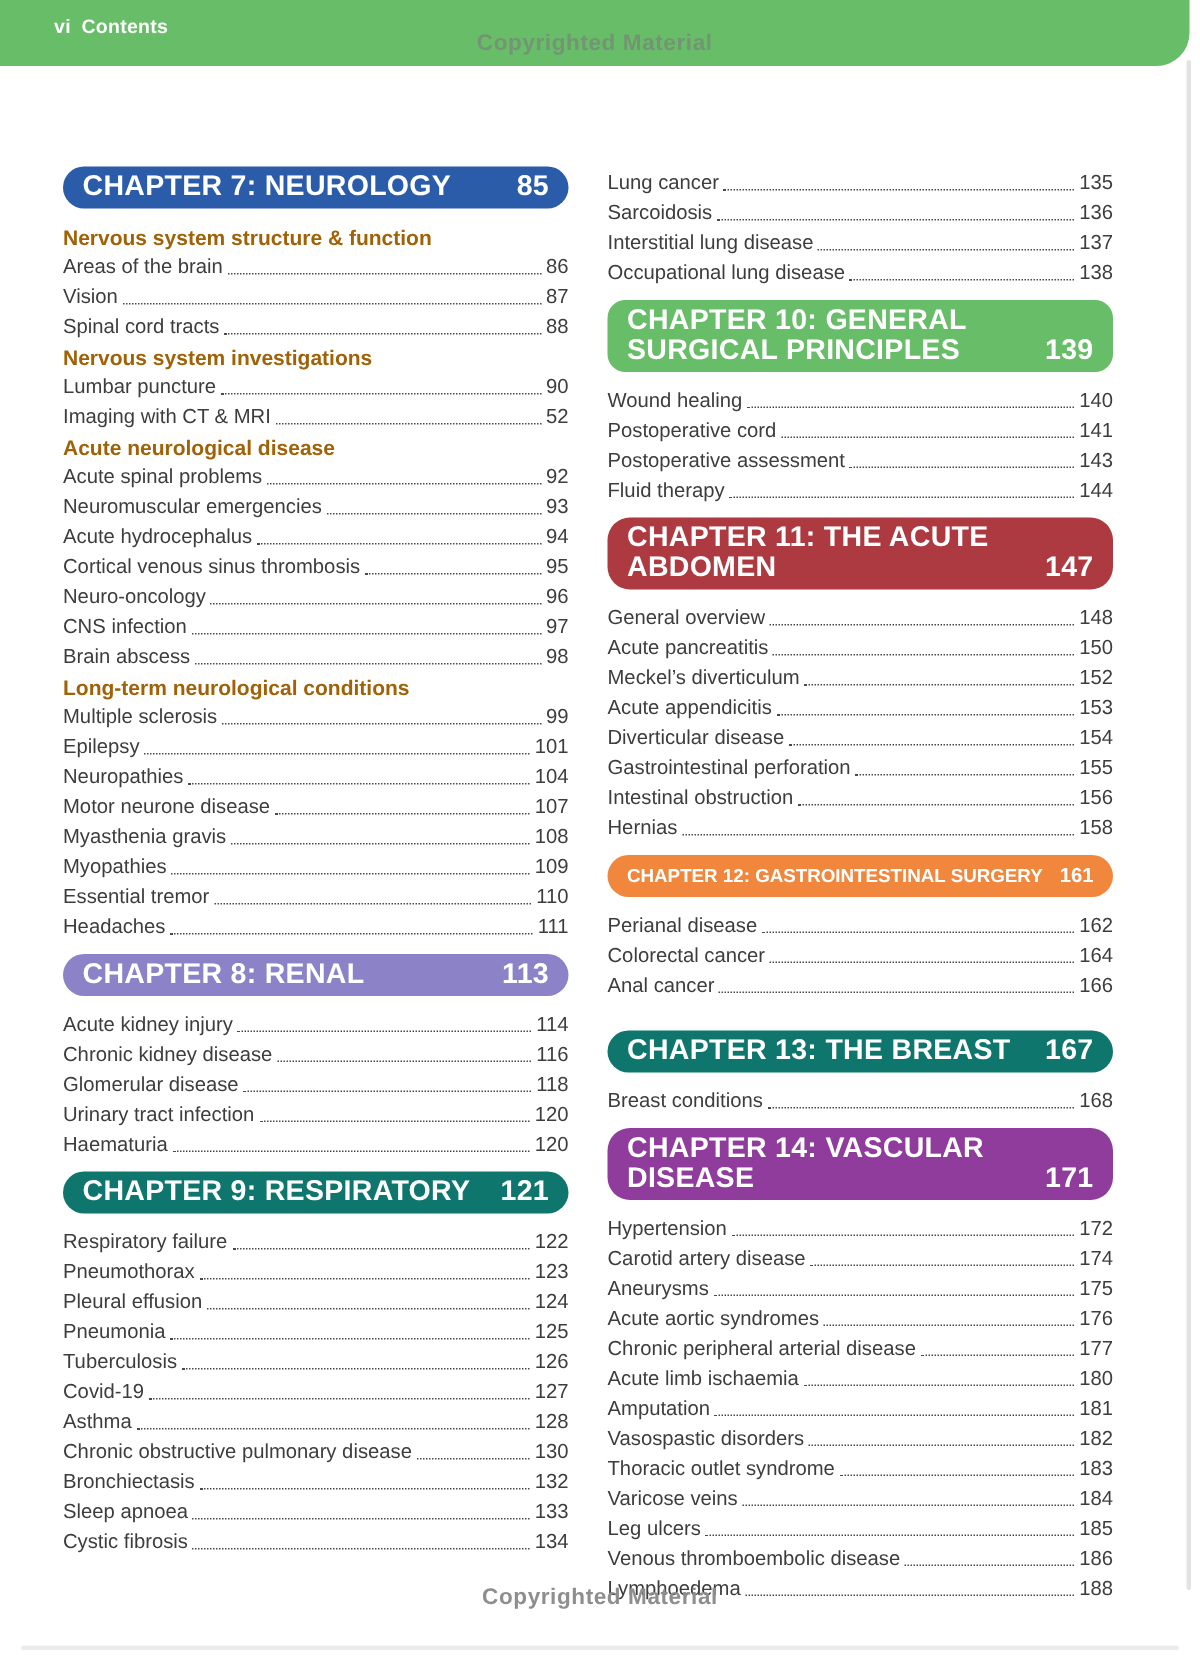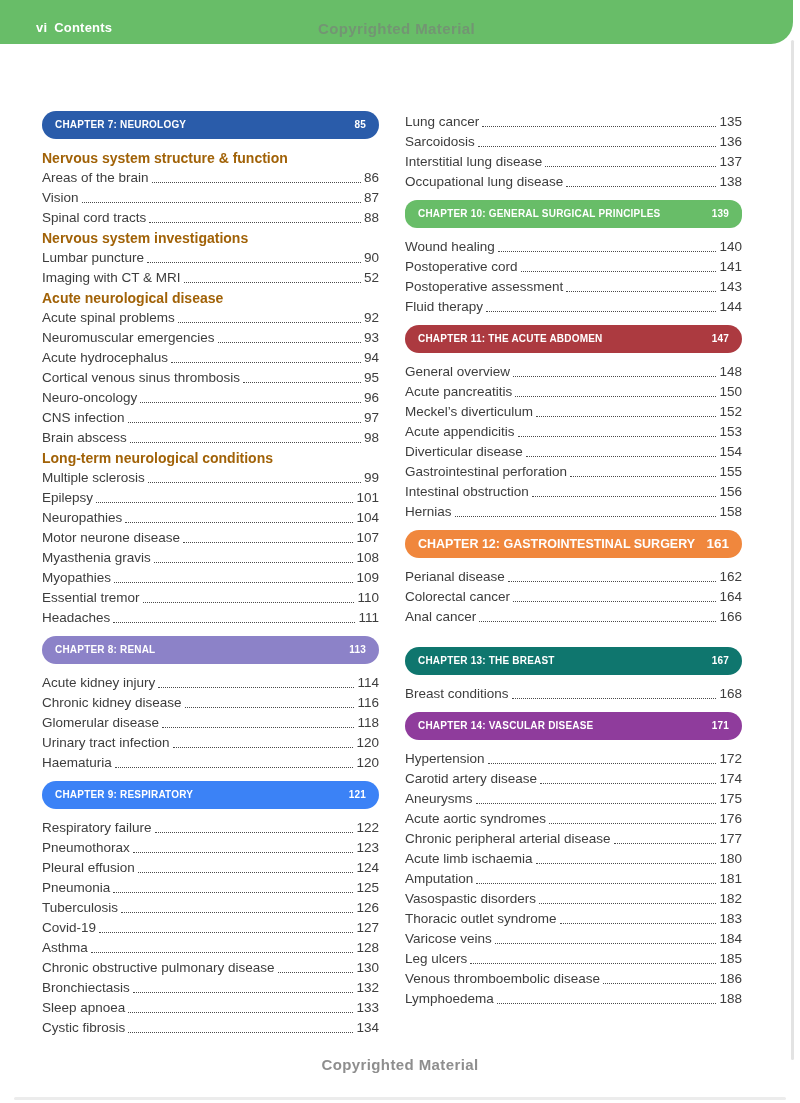--- a/index.html
+++ b/index.html
@@ -5,21 +5,21 @@
   html,body{margin:0;padding:0;background:#ffffff;}
   body{
     width:800px;height:1103px;position:relative;overflow:hidden;
     font-family:"Liberation Sans","DejaVu Sans",sans-serif;
     -webkit-font-smoothing:antialiased;
   }
   
   .header{
     position:absolute;top:0;left:0;width:793px;height:44px;
     background:#68bd68;border-radius:0 0 22px 0;
-    display:flex;align-items:flex-end;padding:0 0 9px 36px;box-sizing:border-box;
+    display:flex;align-items:center;padding:0 0 9px 36px;box-sizing:border-box;
   }
   .header-left{color:#ffffff;font-weight:bold;font-size:13px;letter-spacing:.2px;}
   .header-left .gap{display:inline-block;width:7px;}
   .header-watermark{
     position:absolute;left:50%;bottom:7px;transform:translateX(-50%);
     color:#739573;font-weight:bold;font-size:15px;letter-spacing:.4px;
   }
   
   .edge-right{position:absolute;top:40px;right:6px;width:3px;height:1020px;background:#e3e3e3;border-radius:2px;}
   .edge-bottom{position:absolute;left:14px;right:14px;bottom:3px;height:3px;background:#ececec;border-radius:2px;}
@@ -27,21 +27,21 @@
   .content{
     position:absolute;top:44px;left:42px;width:700px;
     display:flex;gap:26px;padding-top:59px;box-sizing:border-box;
   }
   .col{width:337px;flex:0 0 337px;}
   .col + .col{padding-top:9px;}
   
   .pill{
     display:flex;align-items:flex-end;gap:8px;
     border-radius:15px;padding:4px 13px;margin:8px 0 9px;
-    color:#ffffff;font-weight:bold;font-size:10px;line-height:20px;
+    color:#ffffff;font-weight:bold;font-size:19px;line-height:20px;
     letter-spacing:.2px;box-sizing:border-box;
   }
   .pill-label{flex:1;}
   .pill.small{font-size:12.5px;letter-spacing:0;}
   .pill.small .pill-page{font-size:13.5px;text-align:center;}
   
   .subheading{
     color:#a16207;font-weight:bold;font-size:14px;line-height:20px;
   }
   
@@ -195,21 +195,21 @@
       <div class="toc-row">
         <span class="entry-label">Urinary tract infection</span>
         <span class="dots"></span>
         <span class="entry-page">120</span>
       </div>
       <div class="toc-row">
         <span class="entry-label">Haematuria</span>
         <span class="dots"></span>
         <span class="entry-page">120</span>
       </div>
-      <div class="pill" style="background: #3b82f6;">
+      <div class="pill" style="background: #0f766e;">
         <span class="pill-label">CHAPTER 9: RESPIRATORY</span>
         <span class="pill-page">121</span>
       </div>
       <div class="toc-row">
         <span class="entry-label">Respiratory failure</span>
         <span class="dots"></span>
         <span class="entry-page">122</span>
       </div>
       <div class="toc-row">
         <span class="entry-label">Pneumothorax</span>

